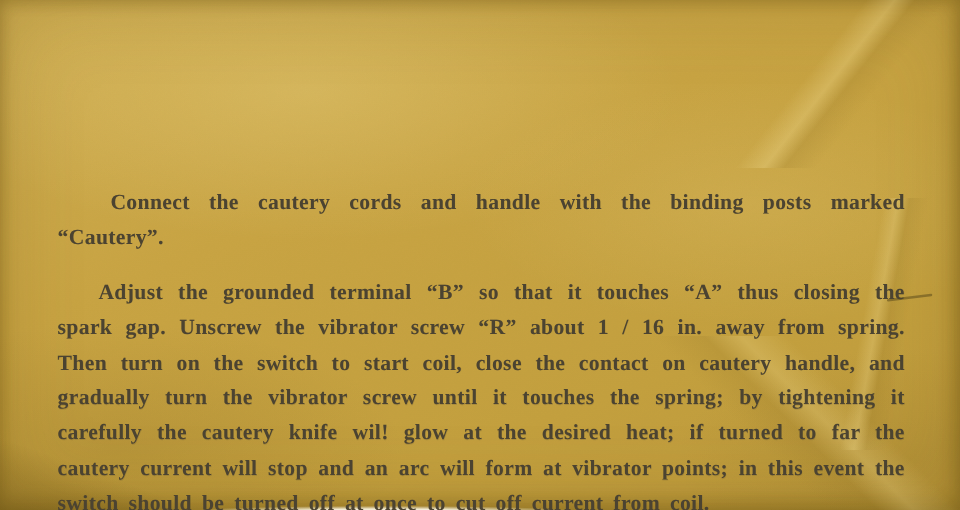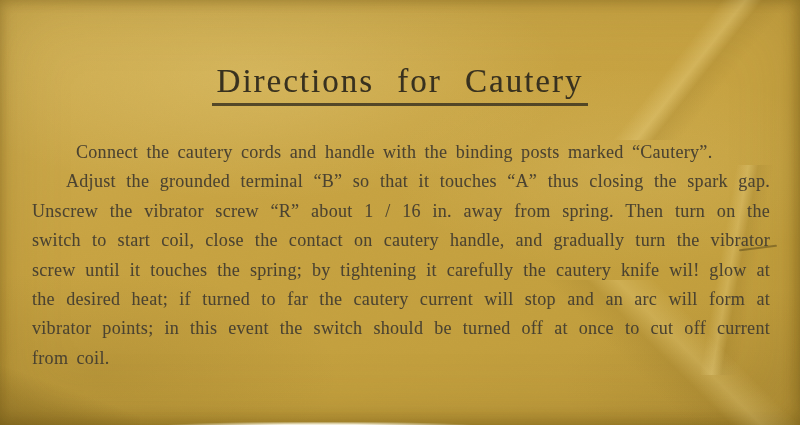--- a/index.html
+++ b/index.html
@@ -76,21 +76,21 @@
     position: absolute;
     left: 32px; right: 30px; top: 138px;
     font-size: 18px;
     line-height: 29.4px;
     color: var(--ink);
     text-align: justify;
     letter-spacing: 0.3px;
     word-spacing: 3.5px;
     text-shadow: 0.3px 0.3px 0 rgba(75,67,49,0.18);
   }
-  .body-text p { margin: 0; }
+  .body-text p { margin: 16px; font-weight: bold; }
   .body-text p.p1 { text-indent: 44px; }
   .body-text p.p2 { text-indent: 34px; }
 </style>
 </head>
 <body>
 
 <div class="card">
 
   <svg class="grain" width="800" height="425" xmlns="http://www.w3.org/2000/svg">
     <filter id="paperNoise">
@@ -100,22 +100,19 @@
     <rect width="800" height="425" filter="url(#paperNoise)"></rect>
   </svg>
 
   <div class="crease crease-tr"></div>
   <div class="crease crease-right"></div>
   <div class="crease crease-br"></div>
   <div class="crease crease-bl"></div>
   <div class="crease scratch-mark"></div>
   <div class="crease edge-sliver"></div>
 
-  <div class="title-wrap">
-    <span class="title">Directions for Cautery</span>
-  </div>
 
   <div class="body-text">
     <p class="p1">Connect the cautery cords and handle with the binding posts marked “Cautery”.</p>
     <p class="p2">Adjust the grounded terminal “B” so that it touches “A” thus closing the spark gap.  Unscrew the vibrator screw “R” about 1 / 16 in. away from spring.  Then turn on the switch to start coil, close the contact on cautery handle, and gradually turn the vibrator screw until it touches the spring; by tightening it carefully the cautery knife wil! glow at the desired heat; if turned to far the cautery current will stop and an arc will form at vibrator points; in this event the switch should be turned off at once to cut off current from coil.</p>
   </div>
 
 </div>
 
 </body></html>

